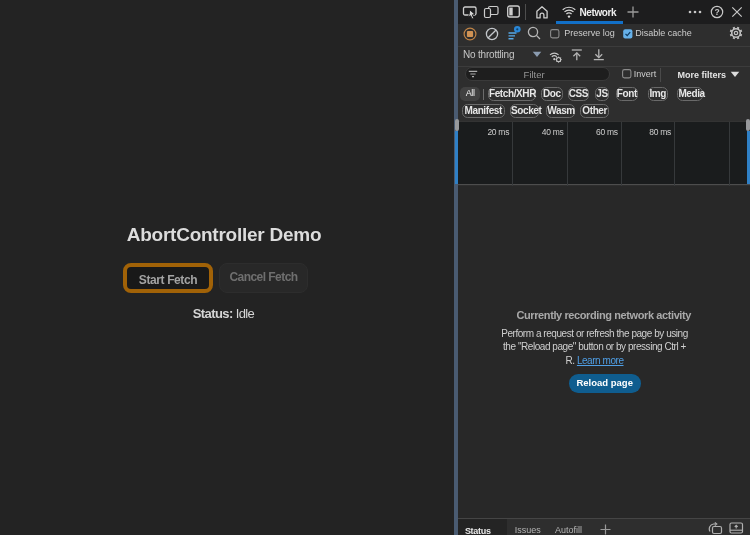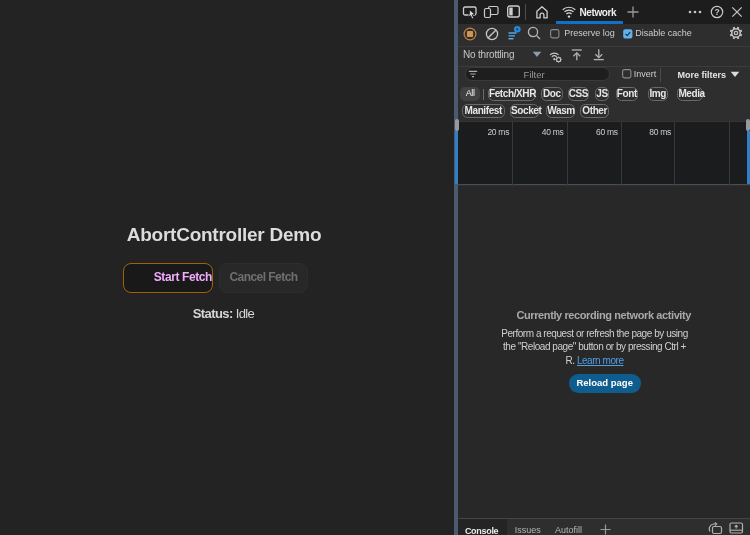--- a/index.html
+++ b/index.html
@@ -11,21 +11,21 @@
   .abs { position:absolute; }
   #stage { position:relative; width:750px; height:535px; }
   .txt { white-space:nowrap; }
 </style>
 </head>
 <body>
 <div id="stage">
 
   <div class="abs txt" style="left:-3px; width:454px; top:224.5px; text-align:center; font-size:19px; font-weight:bold; letter-spacing:-0.25px; color:#dcdcdc; line-height:19px;">AbortController Demo</div>
 
-  <div class="abs" style="left:123px; top:263px; width:90px; height:30px; background:#191919; border:1px solid #a16207; border-radius:8px; color:#f0abfc; font-size:12px; font-weight:bold; letter-spacing:-0.4px; text-align:right; line-height:26px;">Start Fetch</div>
+  <div class="abs" style="left:123px; top:263px; width:90px; height:30px; background:#191919; border:4px solid #a16207; border-radius:8px; color:#a3a3a3; font-size:12px; font-weight:bold; letter-spacing:-0.4px; text-align:center; line-height:26px;">Start Fetch</div>
 
   <div class="abs" style="left:219px; top:263px; width:89px; height:30px; background:#282828; border:1px solid #2d2d2d; border-radius:8px; color:#6f6f6f; font-size:12px; font-weight:bold; letter-spacing:-0.55px; text-align:center; line-height:26px;">Cancel Fetch</div>
 
   <div class="abs txt" style="left:-3.5px; width:454px; top:307.3px; text-align:center; font-size:13px; letter-spacing:-0.6px; color:#d5d5d5; line-height:13px;"><b>Status:</b> Idle</div>
 
   <div class="abs" style="left:454px; top:0; width:3.5px; height:535px; background:#4a5b71;"></div>
 
   <div class="abs" style="left:457.5px; top:0; width:292.5px; height:535px; background:#2e2e2e;">
 
     <div class="abs" style="left:0; top:0; width:292.5px; height:24px; background:#1d1d1e;"></div>
@@ -75,21 +75,21 @@
       <div class="abs txt rlab" style="left:0; top:5.7px; width:213.5px;padding-left:44px;">80 ms</div>
     </div>
 
     <div class="abs" style="left:0; top:185.5px; width:292.5px; height:332px; background:#282828;"></div>
     <div class="abs txt" style="left:0; top:308.5px; width:292.5px; text-align:center; font-size:11px; font-weight:bold; letter-spacing:-0.4px; color:#a9a9a9;">Currently recording network activity</div>
     <div class="abs" style="left:0; top:326.5px; width:251px; text-align:center; font-size:10px; letter-spacing:-0.45px; color:#cfcfcf; line-height:13.8px;padding-left:23px;">Perform a request or refresh the page by using<br>the "Reload page" button or by pressing Ctrl +<br>R. <span style="color:#4f9fe6; text-decoration:underline;">Learn more</span></div>
     <div class="abs" style="left:111.2px; top:374.4px; width:72px; height:18.3px; background:#0f5d8f; border-radius:9.2px; color:#ffffff; font-size:9.5px; font-weight:bold; text-align:center; line-height:18.3px;">Reload page</div>
 
     <div class="abs" style="left:0; top:517.5px; width:292.5px; height:17.5px; background:#2e2e2e; border-top:1px solid #454545;"></div>
     <div class="abs" style="left:0.5px; top:518.5px; width:49px; height:16.5px; background:#242424;"></div>
-    <div class="abs txt" style="left:7.4px; top:525.5px; font-size:9px; font-weight:bold; letter-spacing:-0.3px; color:#ebebeb;">Console</div>
+    <div class="abs txt" style="left:7.4px; top:525.5px; font-size:9px; font-weight:bold; letter-spacing:-0.3px; color:#ebebeb;">Status</div>
     <div class="abs txt" style="left:57.3px; top:524.5px; font-size:9px; color:#b5b5b5;">Issues</div>
     <div class="abs txt" style="left:97.6px; top:524.5px; font-size:9px; color:#b5b5b5;">Autofill</div>
 
   </div>
 
   <svg class="abs" style="left:462px; top:4px;" width="16" height="16" viewBox="0 0 16 16">
     <rect x="1.5" y="3" width="12.5" height="8" rx="1.5" fill="none" stroke="#cdcdcd" stroke-width="1.3"></rect>
     <path d="M7.9 5.9 L13 10.5 L10.2 10.9 L11.8 14.2 L10 15 L8.6 11.7 L6.6 13.2 Z" fill="#d6d6d6" stroke="#1d1d1e" stroke-width="0.9"></path>
   </svg>
   <svg class="abs" style="left:482.8px; top:4px;" width="16" height="16" viewBox="0 0 16 16">

